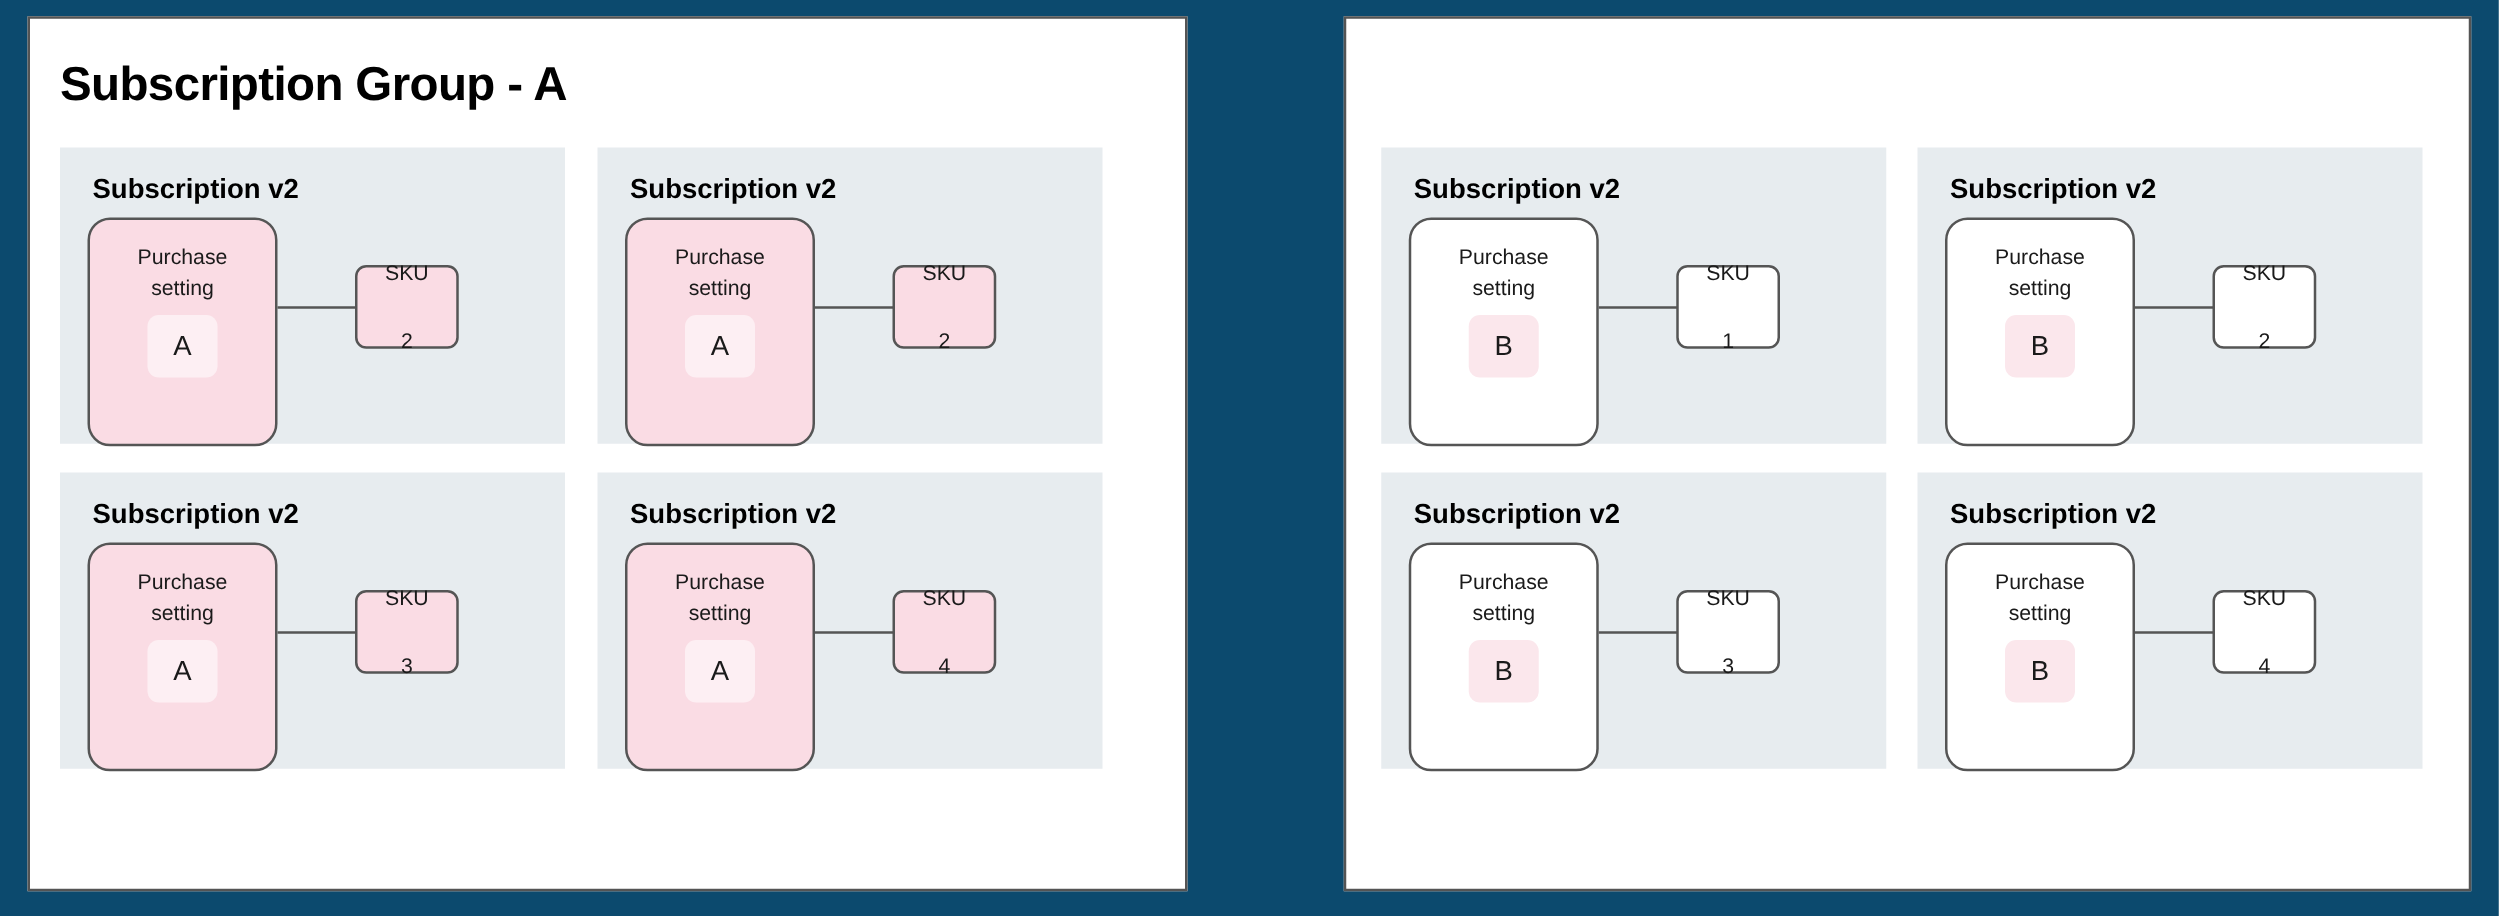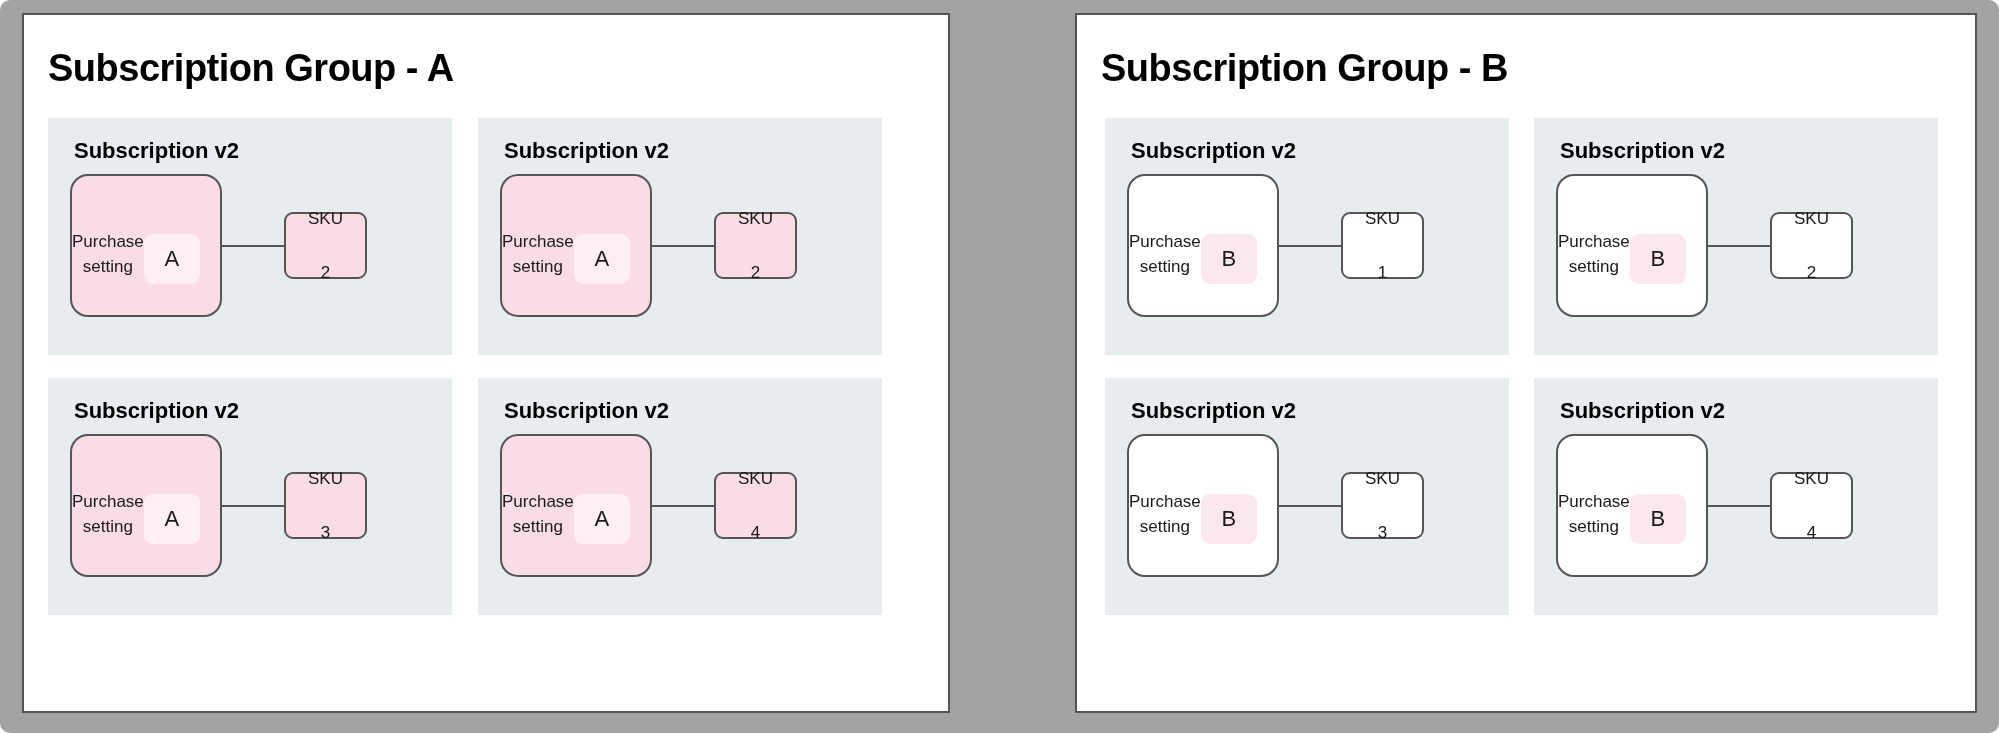--- a/index.html
+++ b/index.html
@@ -11,22 +11,21 @@
     width: 1999px;
     height: 733px;
     font-family: "Liberation Sans", sans-serif;
     overflow: hidden;
   }
 
   #canvas {
     position: relative;
     width: 1999px;
     height: 733px;
-    background: #a3a3a3;
-    border-radius: 10px;
+    background: #0c4a6e;
   }
 
   
   .group-panel {
     position: absolute;
     box-sizing: border-box;
     background: #ffffff;
     border: 2px solid #545454;
     top: 13px;
     height: 700px;
@@ -80,25 +79,25 @@
     white-space: nowrap;
   }
 
   
   .ps-card {
     position: absolute;
     box-sizing: border-box;
     left: 22px;
     top: 56px;
     width: 152px;
-    height: 143px;
+    height: 183px;
     border: 2px solid #555555;
     border-radius: 18px;
     display: flex;
-    flex-direction: row;
+    flex-direction: column;
     align-items: center;
     justify-content: flex-start;
     padding-top: 18px;
   }
   .ps-card.pink  { background: #fadce4; }
   .ps-card.white { background: #ffffff; }
 
   .ps-label {
     font-size: 17px;
     line-height: 1.45;
@@ -215,21 +214,20 @@
         <div class="sku-node pink">
           <span>SKU</span>
           <span>4</span>
         </div>
       </div>
 
     </div>
   </div>
 
   <div class="group-panel" id="group-panel-b">
-    <div class="group-title">Subscription Group - B</div>
     <div class="sub-grid">
 
       <div class="sub-panel col0 row0">
         <div class="sub-title">Subscription v2</div>
         <div class="ps-card white">
           <div class="ps-label">Purchase
 setting</div>
           <div class="ps-badge badge-pinkfaint">B</div>
         </div>
         <div class="connector"></div>

